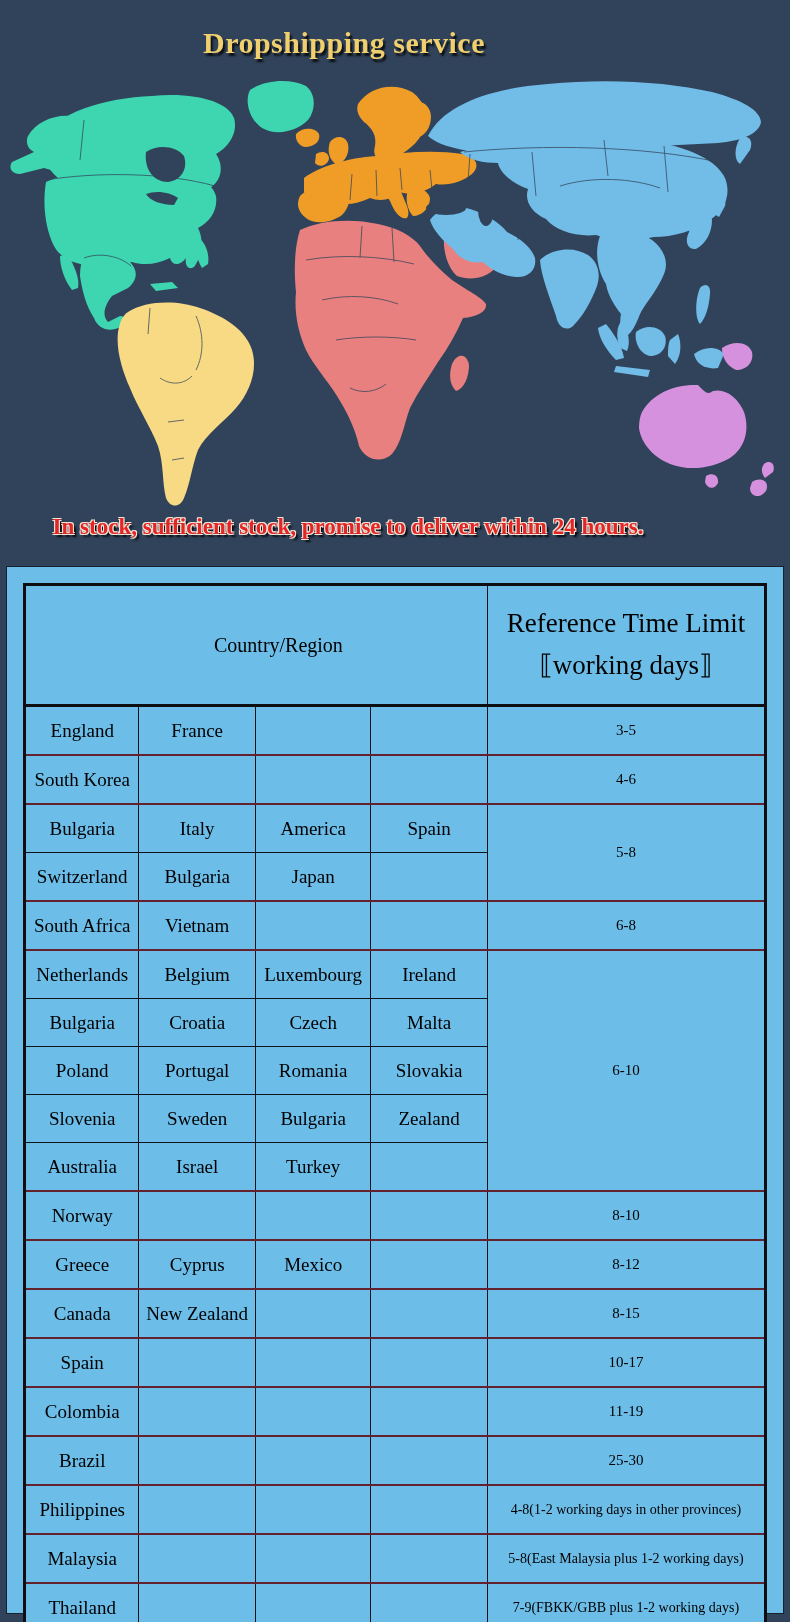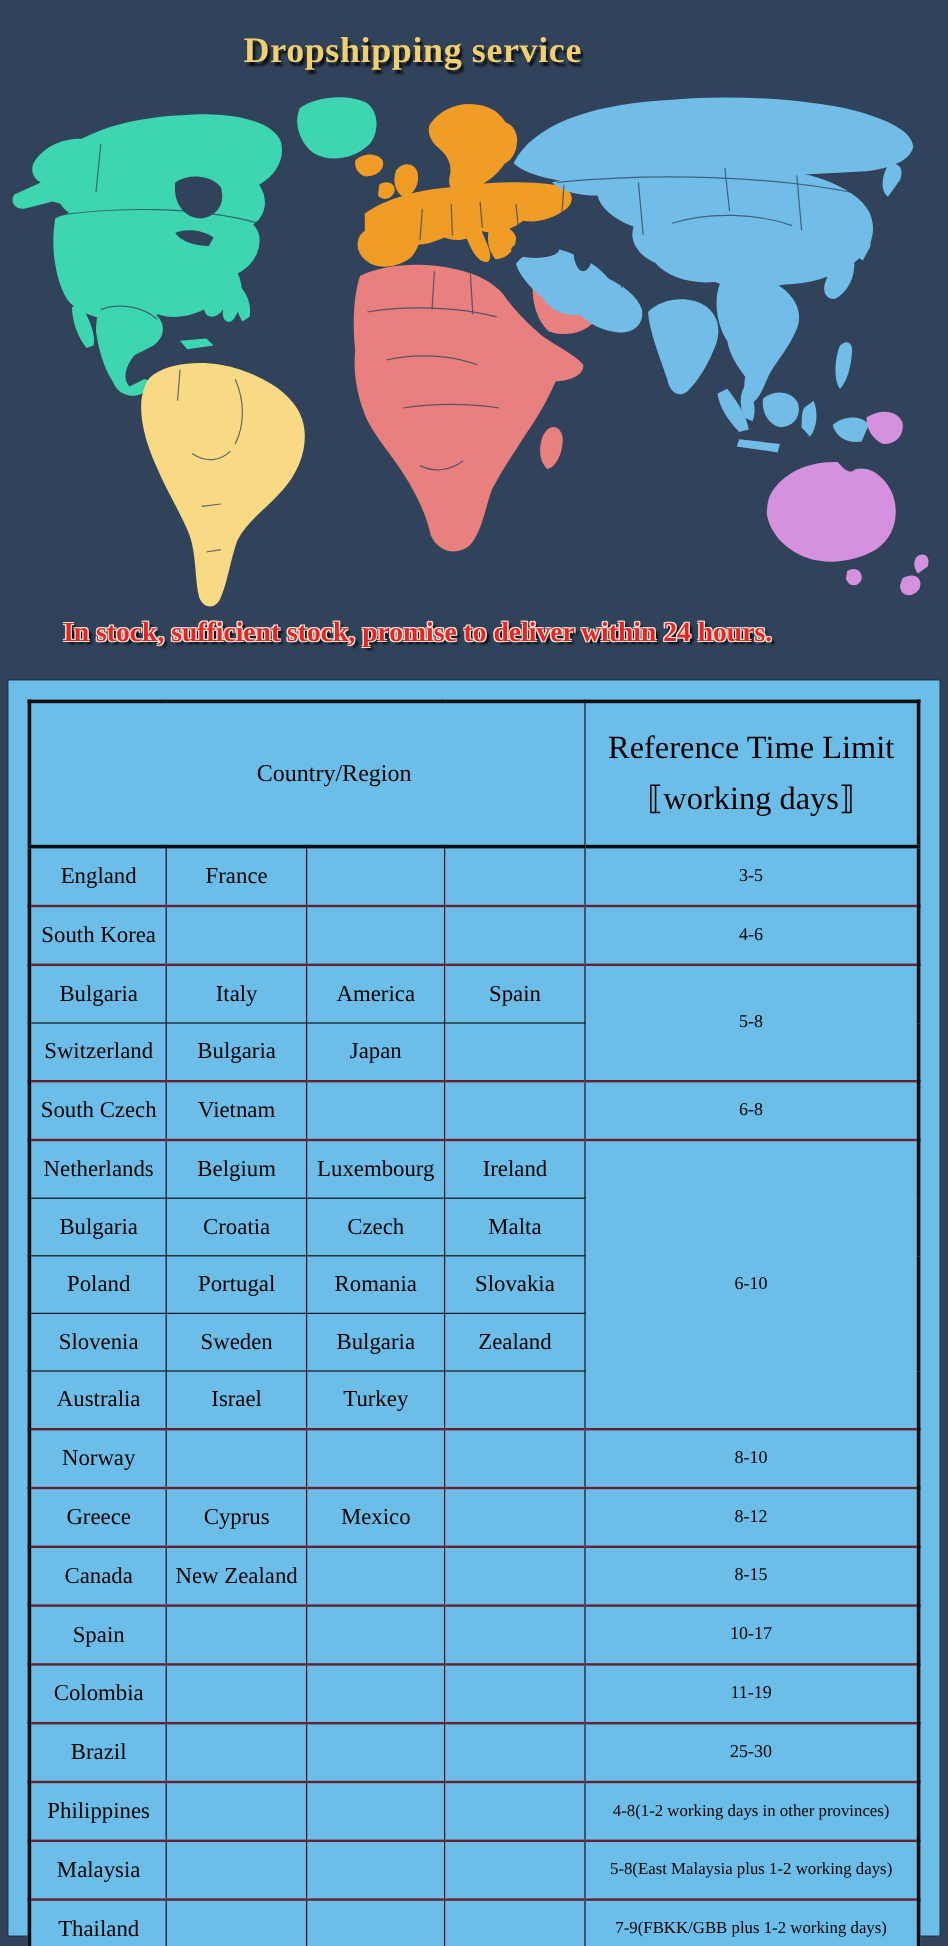--- a/index.html
+++ b/index.html
@@ -189,21 +189,21 @@
           <td>Spain</td>
           <td rowspan="2" class="time">5-8</td>
         </tr>
         <tr class="group-end">
           <td>Switzerland</td>
           <td>Bulgaria</td>
           <td>Japan</td>
           <td></td>
         </tr>
         <tr class="group-end">
-          <td>South Czech</td>
+          <td>South Africa</td>
           <td>Vietnam</td>
           <td></td>
           <td></td>
           <td rowspan="1" class="time">6-8</td>
         </tr>
         <tr>
           <td>Netherlands</td>
           <td>Belgium</td>
           <td>Luxembourg</td>
           <td>Ireland</td>

